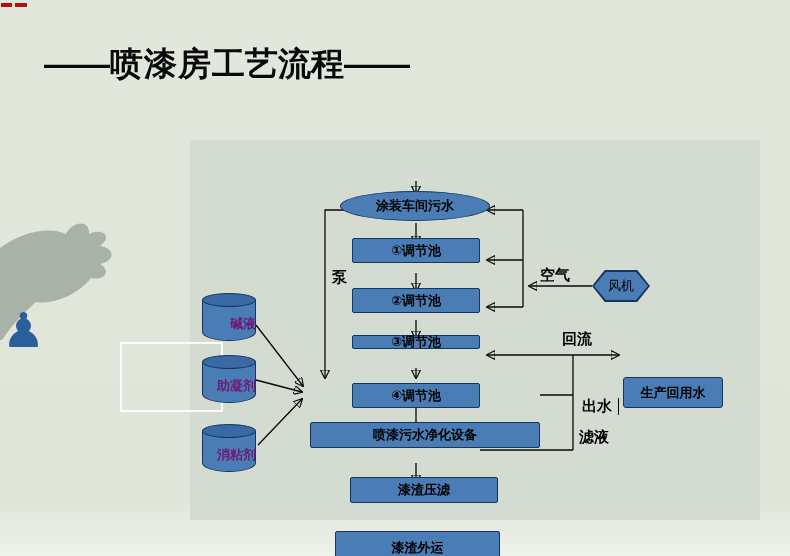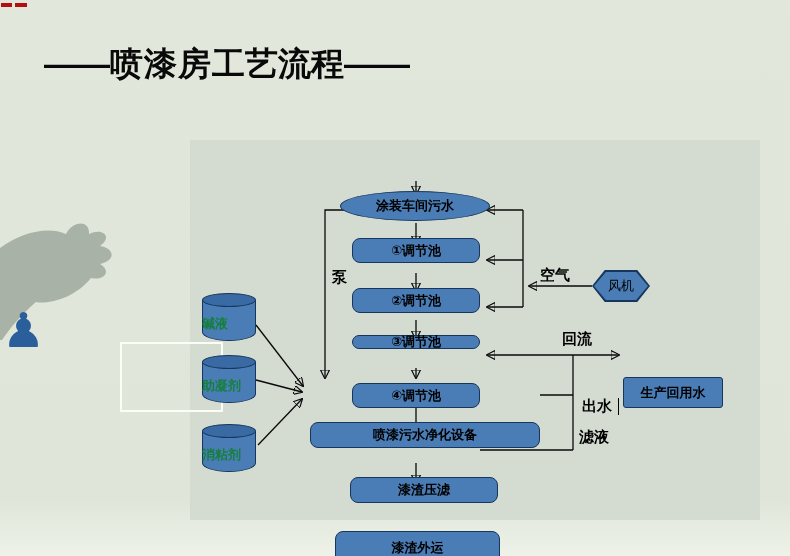--- a/index.html
+++ b/index.html
@@ -29,40 +29,40 @@
 
   .panel { position:absolute; left:190px; top:140px; width:570px; height:380px;
     background:#d4dbd1; }
 
   .connectors { position:absolute; left:0; top:0; pointer-events:none; }
   .connectors line, .connectors path { stroke:#0a0a0a; stroke-width:1.3; fill:none; }
 
   .node { position:absolute; display:flex; align-items:center; justify-content:center;
     background:#4a7cb5; border:1.6px solid #17365d; color:#000;
     font-size:13px; font-weight:bold; z-index:2; text-align:center;margin-top:40px; }
-  .rounded { border-radius:8px; }
+  .rounded { border-radius:2px; }
   .ellipse { border-radius:50%; }
   .rect { border-radius:3px; }
 
   .hexwrap { position:absolute; z-index:2; display:flex; align-items:center; justify-content:center;
     font-size:13px; font-weight:normal; color:#000; }
   .hex-outer { position:absolute; inset:0; background:#17365d;
     clip-path:polygon(22% 0,78% 0,100% 50%,78% 100%,22% 100%,0 50%); }
   .hex-inner { position:absolute; inset:2px; background:#4a7cb5;
     clip-path:polygon(22% 0,78% 0,100% 50%,78% 100%,22% 100%,0 50%); }
   .hexwrap span { position:relative; z-index:1; }
 
   .cyl { position:absolute; width:54px; height:48px; z-index:2; }
   .cyl-body { position:absolute; left:0; right:0; top:7px; bottom:0;
     background:#4a7cb5; border:1.6px solid #17365d;
     border-radius:0 0 50% 50% / 0 0 22% 22%; border-top:none; }
   .cyl-top { position:absolute; left:0; right:0; top:0; height:14px;
     background:#3a6aa4; border:1.6px solid #17365d; border-radius:50%; }
-  .cyl-label { position:absolute; left:0; right:0; top:46%; text-align:left;
-    font-size:13px; font-weight:bold; color:#15803d; }
+  .cyl-label { position:absolute; left:0; right:0; top:46%; text-align:right;
+    font-size:13px; font-weight:bold; color:#701a75; }
 
   .flabel { position:absolute; font-size:15px; font-weight:bold; color:#000; z-index:3; white-space:nowrap; }
   .caret { position:absolute; width:1px; height:17px; background:#000; z-index:3; }
 </style>
 </head>
 <body>
 
 <div class="slide">
 
   <div class="red-mark"></div>

